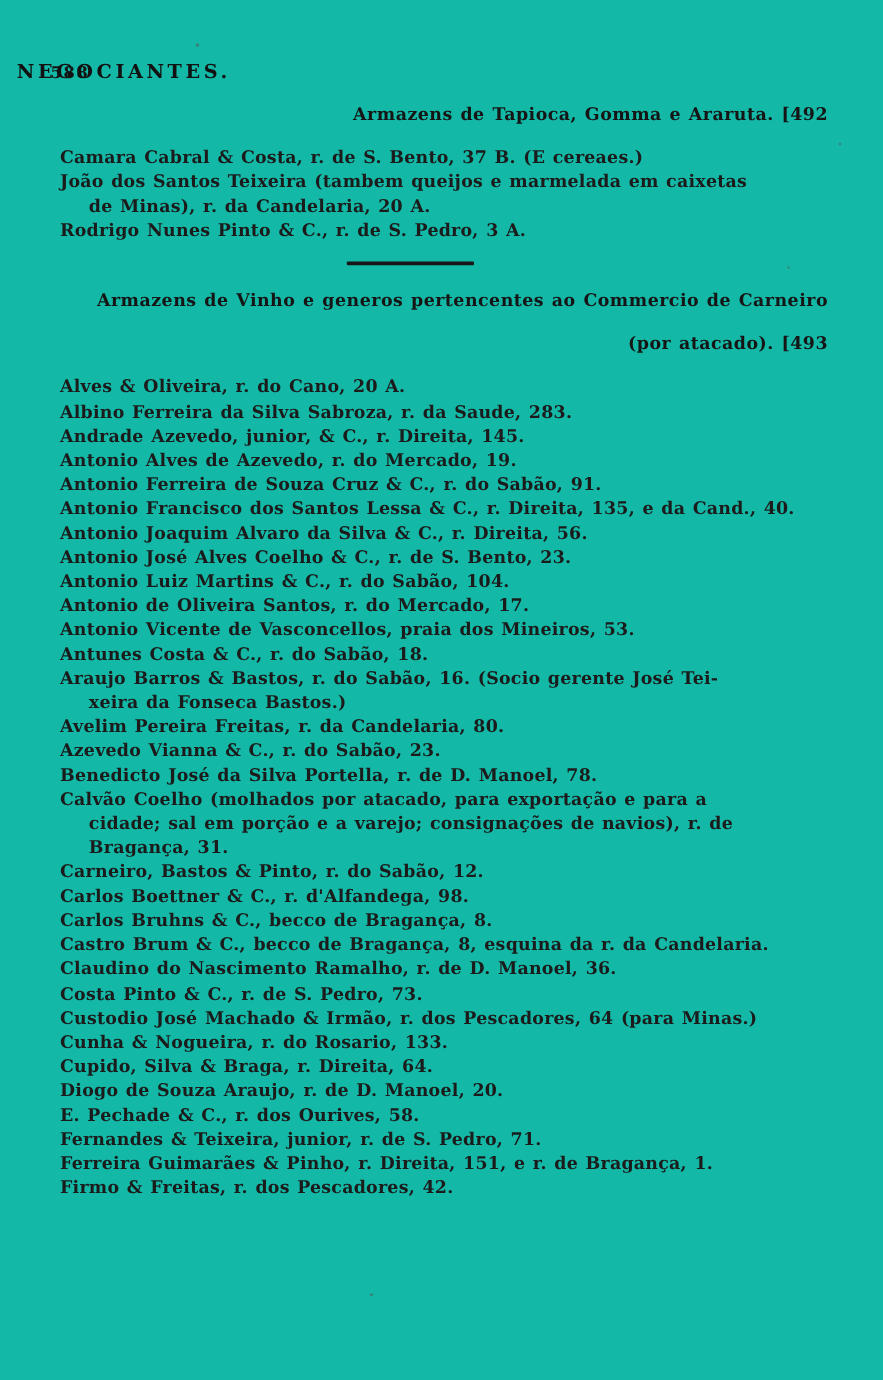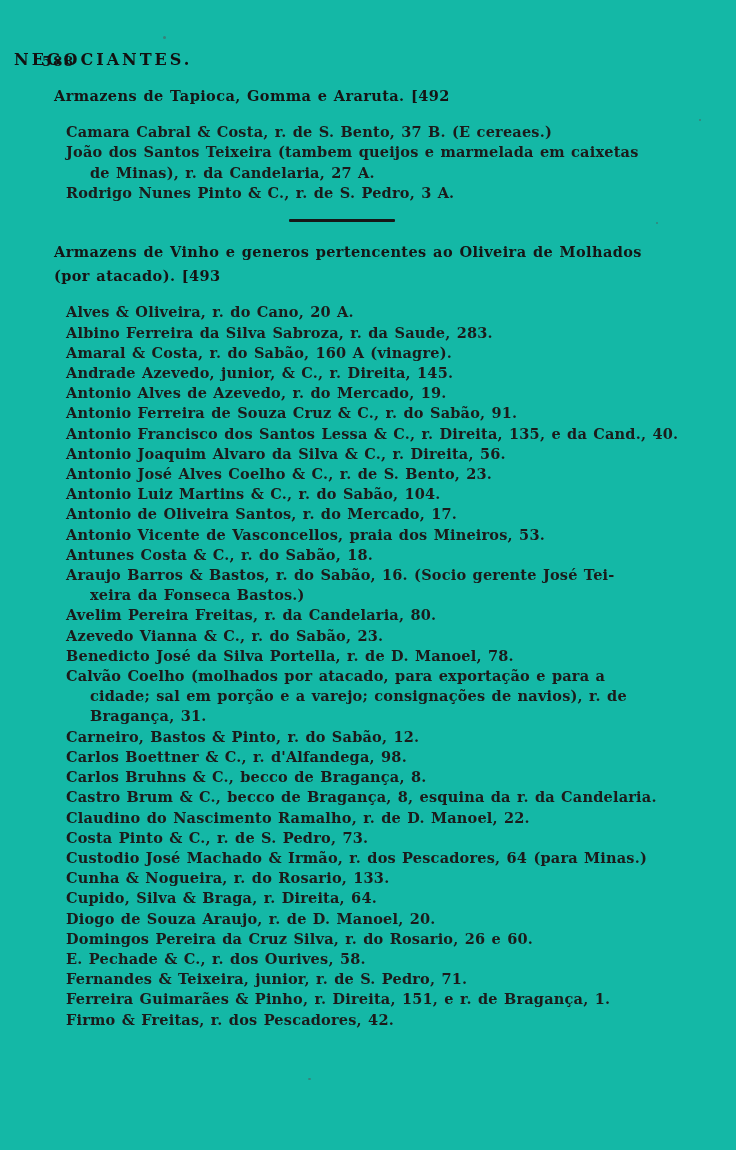--- a/index.html
+++ b/index.html
@@ -38,28 +38,28 @@
   .running-title {
     text-align: left;
     font-size: 16px;
     letter-spacing: 3px;
     transform: translateX(-36px);
     color: #111;
   }
 
   .section-heading { margin: 0 0 11px 0; }
   .section-heading .heading-line {
-    margin: 4px;
-    text-align: left;
+    margin: 16px;
+    text-align: right;
     font-size: 14.5px;
     letter-spacing: 0.4px;
     color: #151515;
   }
 
-  .entries { margin: 16px; }
+  .entries { margin: 0; }
   .entries .entry {
     margin: 0;
     padding-left: 24px;
     text-indent: -24px;
     white-space: pre-wrap;
   }
 
   .divider {
     width: 106px;
     height: 3px;
@@ -98,35 +98,34 @@
     <div class="running-title">NEGOCIANTES.</div>
   </header>
 
   <div class="section-heading">
       <p class="heading-line">Armazens de Tapioca, Gomma e Araruta. [492</p>
     </div>
 
   <div class="entries">
       <p class="entry">Camara Cabral &amp; Costa, r. de S. Bento, 37 B. (E cereaes.)</p>
       <p class="entry">João dos Santos Teixeira (tambem queijos e marmelada em caixetas
-de Minas), r. da Candelaria, 27 A.</p>
+de Minas), r. da Candelaria, 20 A.</p>
       <p class="entry">Rodrigo Nunes Pinto &amp; C., r. de S. Pedro, 3 A.</p>
     </div>
 
   <div class="divider"></div>
 
   <div class="section-heading heading-2">
-      <p class="heading-line">Armazens de Vinho e generos pertencentes ao Oliveira de Molhados</p>
+      <p class="heading-line">Armazens de Vinho e generos pertencentes ao Commercio de Carneiro</p>
       <p class="heading-line">(por atacado). [493</p>
     </div>
 
   <div class="entries">
       <p class="entry">Alves &amp; Oliveira, r. do Cano, 20 A.</p>
       <p class="entry">Albino Ferreira da Silva Sabroza, r. da Saude, 283.</p>
-      <p class="entry">Amaral &amp; Costa, r. do Sabão, 160 A (vinagre).</p>
       <p class="entry">Andrade Azevedo, junior, &amp; C., r. Direita, 145.</p>
       <p class="entry">Antonio Alves de Azevedo, r. do Mercado, 19.</p>
       <p class="entry">Antonio Ferreira de Souza Cruz &amp; C., r. do Sabão, 91.</p>
       <p class="entry">Antonio Francisco dos Santos Lessa &amp; C., r. Direita, 135, e da Cand., 40.</p>
       <p class="entry">Antonio Joaquim Alvaro da Silva &amp; C., r. Direita, 56.</p>
       <p class="entry">Antonio José Alves Coelho &amp; C., r. de S. Bento, 23.</p>
       <p class="entry">Antonio Luiz Martins &amp; C., r. do Sabão, 104.</p>
       <p class="entry">Antonio de Oliveira Santos, r. do Mercado, 17.</p>
       <p class="entry">Antonio Vicente de Vasconcellos, praia dos Mineiros, 53.</p>
       <p class="entry">Antunes Costa &amp; C., r. do Sabão, 18.</p>
@@ -135,26 +134,25 @@
       <p class="entry">Avelim Pereira Freitas, r. da Candelaria, 80.</p>
       <p class="entry">Azevedo Vianna &amp; C., r. do Sabão, 23.</p>
       <p class="entry">Benedicto José da Silva Portella, r. de D. Manoel, 78.</p>
       <p class="entry">Calvão Coelho (molhados por atacado, para exportação e para a
 cidade; sal em porção e a varejo; consignações de navios), r. de
 Bragança, 31.</p>
       <p class="entry">Carneiro, Bastos &amp; Pinto, r. do Sabão, 12.</p>
       <p class="entry">Carlos Boettner &amp; C., r. d'Alfandega, 98.</p>
       <p class="entry">Carlos Bruhns &amp; C., becco de Bragança, 8.</p>
       <p class="entry">Castro Brum &amp; C., becco de Bragança, 8, esquina da r. da Candelaria.</p>
-      <p class="entry">Claudino do Nascimento Ramalho, r. de D. Manoel, 22.</p>
+      <p class="entry">Claudino do Nascimento Ramalho, r. de D. Manoel, 36.</p>
       <p class="entry">Costa Pinto &amp; C., r. de S. Pedro, 73.</p>
       <p class="entry">Custodio José Machado &amp; Irmão, r. dos Pescadores, 64 (para Minas.)</p>
       <p class="entry">Cunha &amp; Nogueira, r. do Rosario, 133.</p>
       <p class="entry">Cupido, Silva &amp; Braga, r. Direita, 64.</p>
       <p class="entry">Diogo de Souza Araujo, r. de D. Manoel, 20.</p>
-      <p class="entry">Domingos Pereira da Cruz Silva, r. do Rosario, 26 e 60.</p>
       <p class="entry">E. Pechade &amp; C., r. dos Ourives, 58.</p>
       <p class="entry">Fernandes &amp; Teixeira, junior, r. de S. Pedro, 71.</p>
       <p class="entry">Ferreira Guimarães &amp; Pinho, r. Direita, 151, e r. de Bragança, 1.</p>
       <p class="entry">Firmo &amp; Freitas, r. dos Pescadores, 42.</p>
     </div>
 
 </div>
 
 </body></html>

